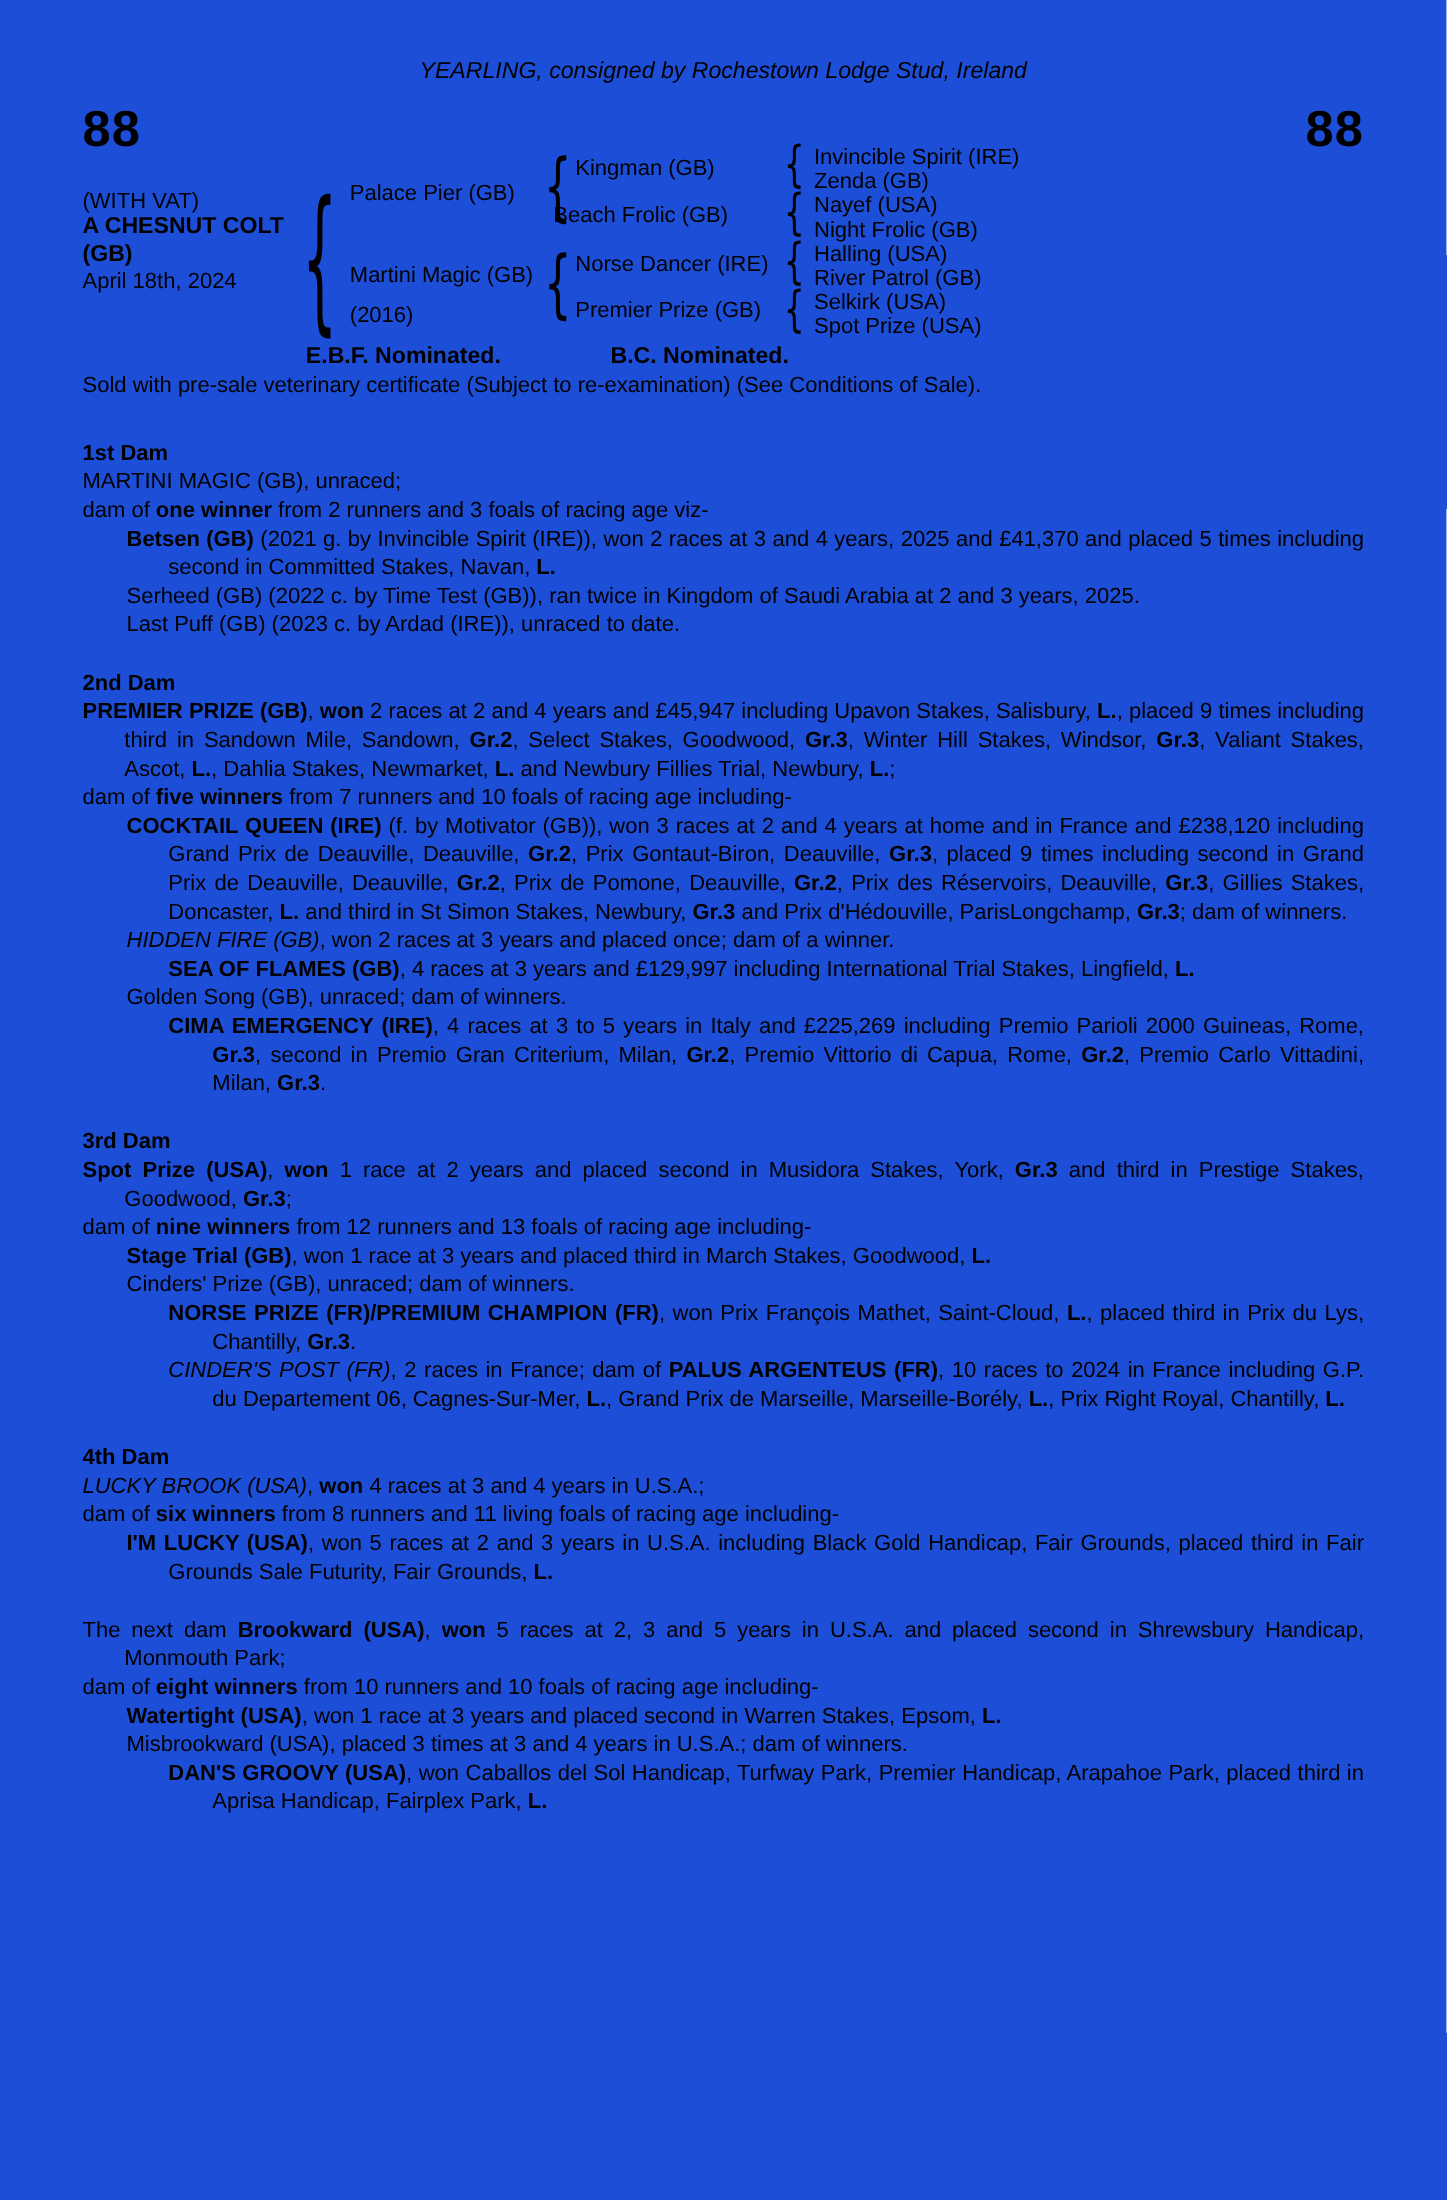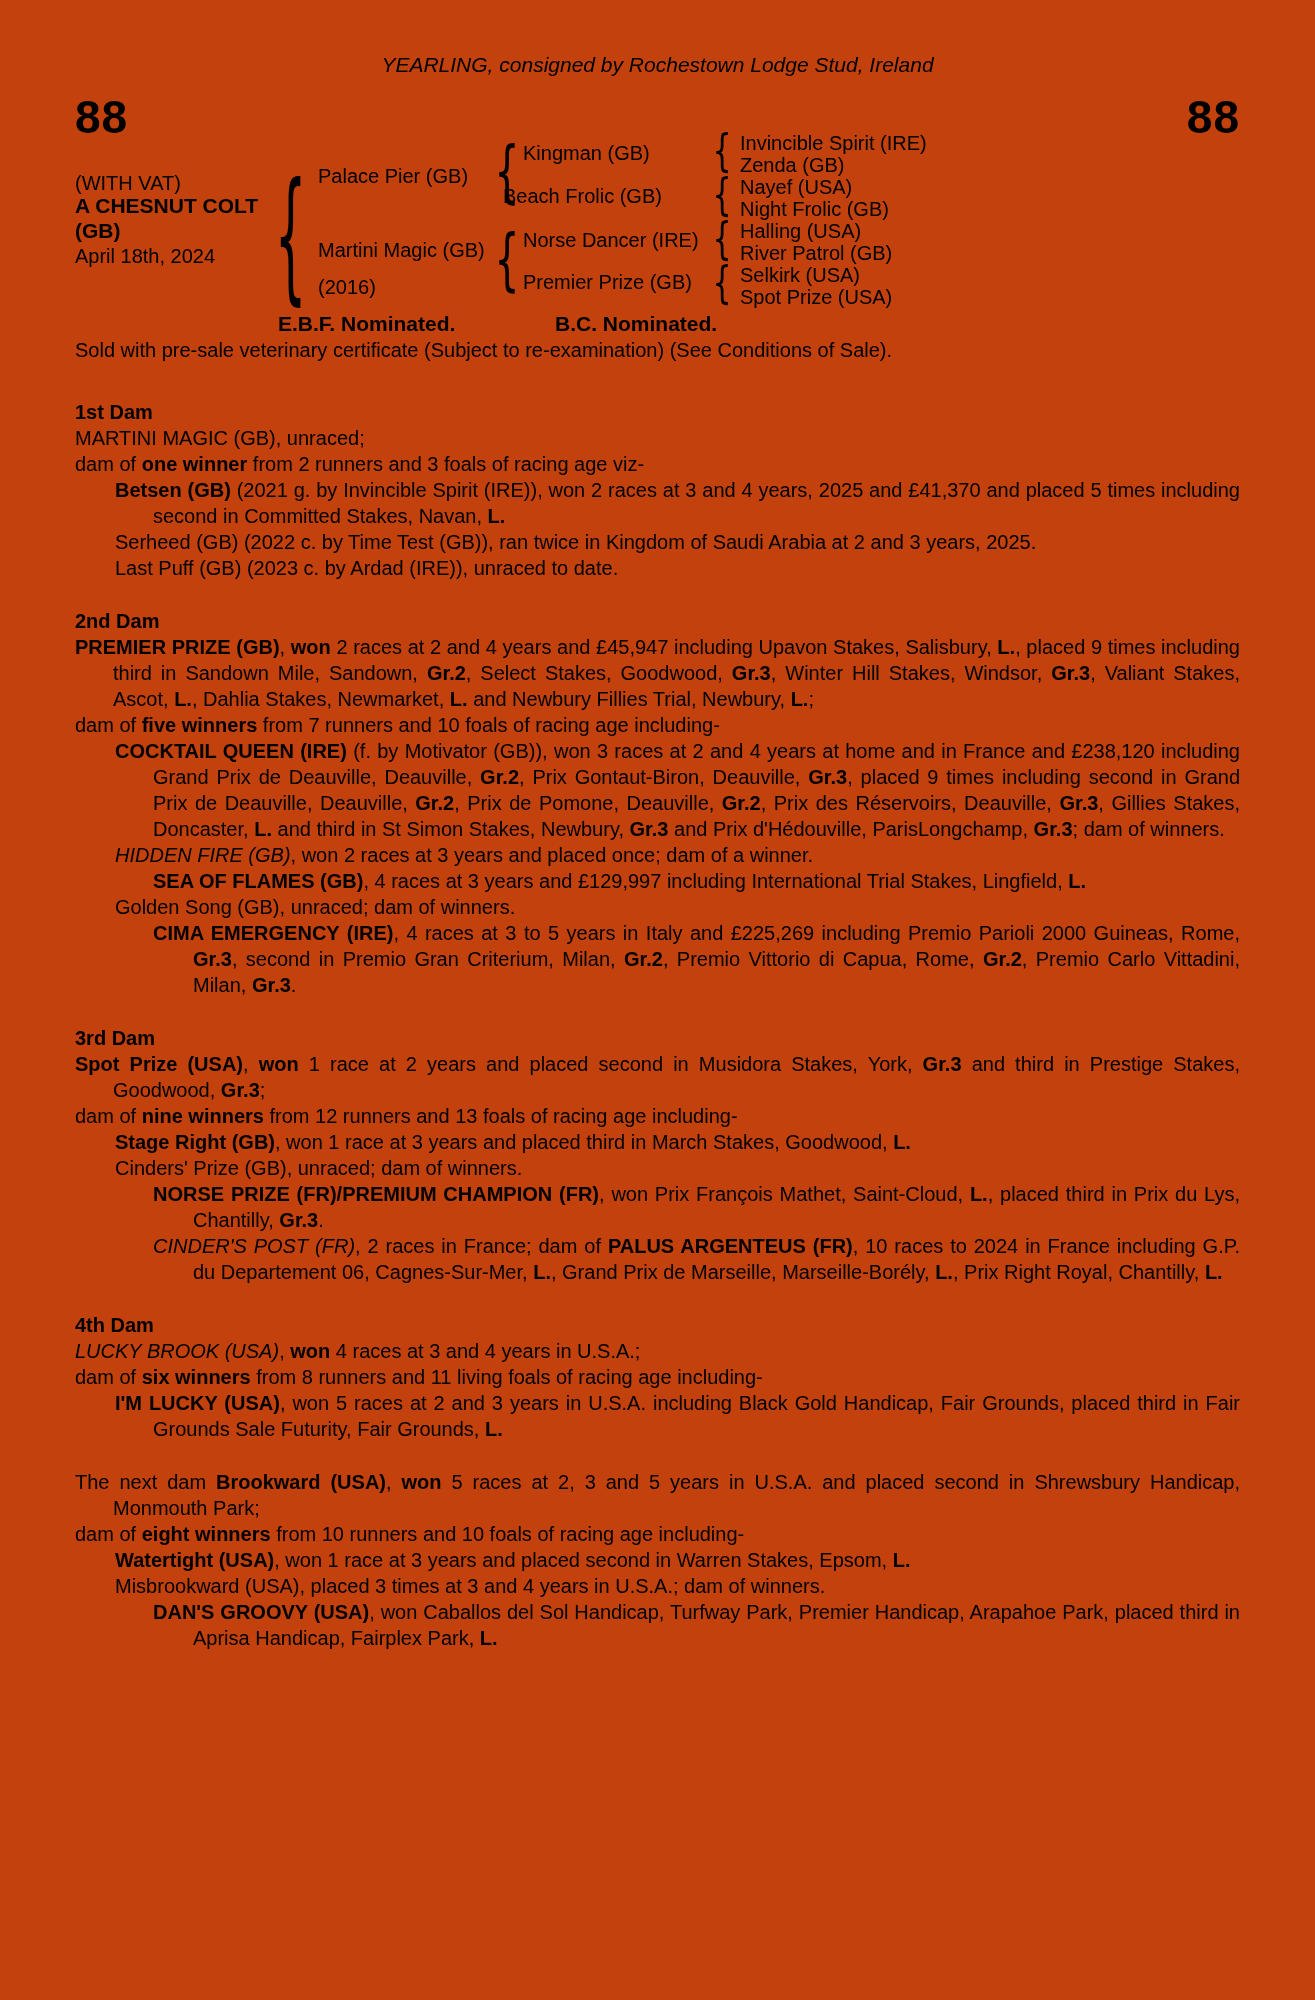--- a/index.html
+++ b/index.html
@@ -6,21 +6,21 @@
     margin: 0;
     padding: 0;
     background: #ffffff;
     color: #000000;
     font-family: "Liberation Sans", "DejaVu Sans", sans-serif;
   }
   #page {
     position: relative;
     width: 1315px;
     height: 2000px;
-    background: #c2410c;
+    background: #1d4ed8;
     overflow: hidden;
     font-size: 20px;
     line-height: 26px;
   }
   .b { font-weight: bold; }
   .i { font-style: italic; }
 
   
   #top-block { position: relative; height: 372px; }
   .abs { position: absolute; white-space: nowrap; }
@@ -164,21 +164,21 @@
         <div class="para indent-1"><span class="b">COCKTAIL QUEEN (IRE)</span><span> (f. by Motivator (GB)), won 3 races at 2 and 4 years at home and in France and £238,120 including Grand Prix de Deauville, Deauville, </span><span class="b">Gr.2</span><span>, Prix Gontaut-Biron, Deauville, </span><span class="b">Gr.3</span><span>, placed 9 times including second in Grand Prix de Deauville, Deauville, </span><span class="b">Gr.2</span><span>, Prix de Pomone, Deauville, </span><span class="b">Gr.2</span><span>, Prix des Réservoirs, Deauville, </span><span class="b">Gr.3</span><span>, Gillies Stakes, Doncaster, </span><span class="b">L.</span><span> and third in St Simon Stakes, Newbury, </span><span class="b">Gr.3</span><span> and Prix d'Hédouville, ParisLongchamp, </span><span class="b">Gr.3</span><span>; dam of winners.</span></div>
         <div class="para indent-1"><span class="i">HIDDEN FIRE (GB)</span><span>, won 2 races at 3 years and placed once; dam of a winner.</span></div>
         <div class="para indent-2"><span class="b">SEA OF FLAMES (GB)</span><span>, 4 races at 3 years and £129,997 including International Trial Stakes, Lingfield, </span><span class="b">L.</span></div>
         <div class="para indent-1"><span>Golden Song (GB), unraced; dam of winners.</span></div>
         <div class="para indent-2"><span class="b">CIMA EMERGENCY (IRE)</span><span>, 4 races at 3 to 5 years in Italy and £225,269 including Premio Parioli 2000 Guineas, Rome, </span><span class="b">Gr.3</span><span>, second in Premio Gran Criterium, Milan, </span><span class="b">Gr.2</span><span>, Premio Vittorio di Capua, Rome, </span><span class="b">Gr.2</span><span>, Premio Carlo Vittadini, Milan, </span><span class="b">Gr.3</span><span>.</span></div>
       </div>
       <div class="section">
         <div class="section-heading">3rd Dam</div>
         <div class="para indent-0"><span class="b">Spot Prize (USA)</span><span>, </span><span class="b">won</span><span> 1 race at 2 years and placed second in Musidora Stakes, York, </span><span class="b">Gr.3</span><span> and third in Prestige Stakes, Goodwood, </span><span class="b">Gr.3</span><span>;</span></div>
         <div class="para indent-0"><span>dam of </span><span class="b">nine winners</span><span> from 12 runners and 13 foals of racing age including-</span></div>
-        <div class="para indent-1"><span class="b">Stage Right (GB)</span><span>, won 1 race at 3 years and placed third in March Stakes, Goodwood, </span><span class="b">L.</span></div>
+        <div class="para indent-1"><span class="b">Stage Trial (GB)</span><span>, won 1 race at 3 years and placed third in March Stakes, Goodwood, </span><span class="b">L.</span></div>
         <div class="para indent-1"><span>Cinders' Prize (GB), unraced; dam of winners.</span></div>
         <div class="para indent-2"><span class="b">NORSE PRIZE (FR)/PREMIUM CHAMPION (FR)</span><span>, won Prix François Mathet, Saint-Cloud, </span><span class="b">L.</span><span>, placed third in Prix du Lys, Chantilly, </span><span class="b">Gr.3</span><span>.</span></div>
         <div class="para indent-2"><span class="i">CINDER'S POST (FR)</span><span>, 2 races in France; dam of </span><span class="b">PALUS ARGENTEUS (FR)</span><span>, 10 races to 2024 in France including G.P. du Departement 06, Cagnes-Sur-Mer, </span><span class="b">L.</span><span>, Grand Prix de Marseille, Marseille-Borély, </span><span class="b">L.</span><span>, Prix Right Royal, Chantilly, </span><span class="b">L.</span></div>
       </div>
       <div class="section">
         <div class="section-heading">4th Dam</div>
         <div class="para indent-0"><span class="i">LUCKY BROOK (USA)</span><span>, </span><span class="b">won</span><span> 4 races at 3 and 4 years in U.S.A.;</span></div>
         <div class="para indent-0"><span>dam of </span><span class="b">six winners</span><span> from 8 runners and 11 living foals of racing age including-</span></div>
         <div class="para indent-1"><span class="b">I'M LUCKY (USA)</span><span>, won 5 races at 2 and 3 years in U.S.A. including Black Gold Handicap, Fair Grounds, placed third in Fair Grounds Sale Futurity, Fair Grounds, </span><span class="b">L.</span></div>
       </div>

